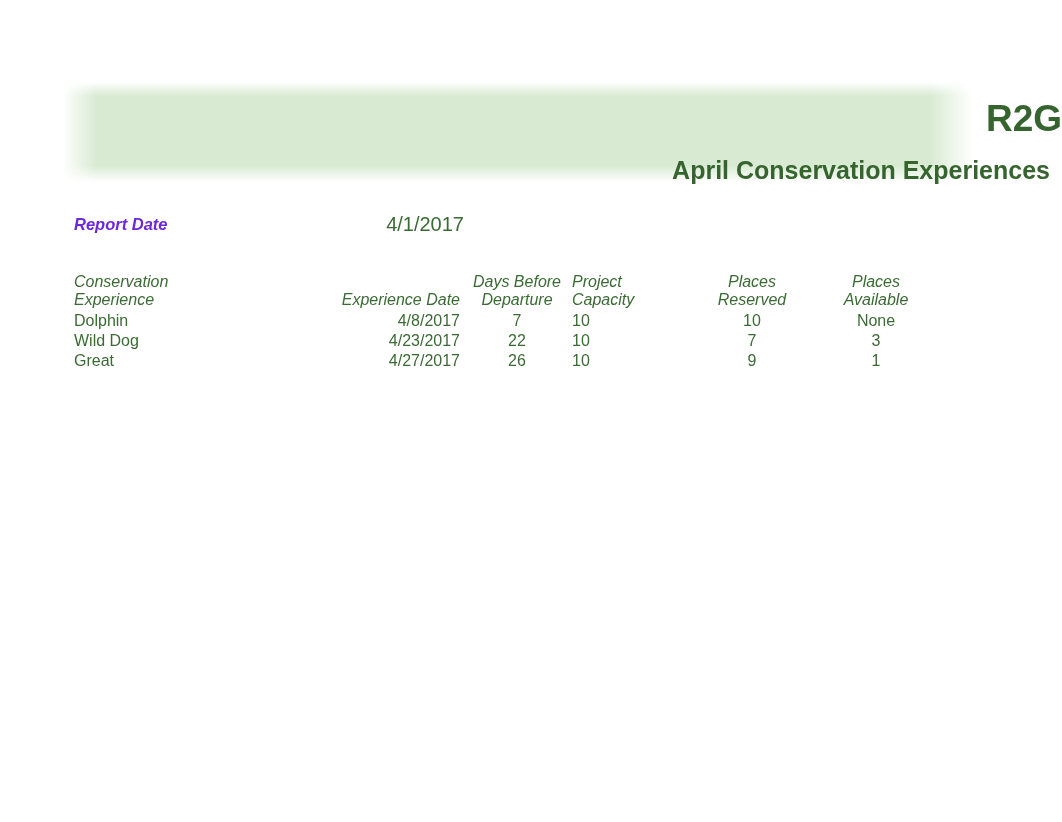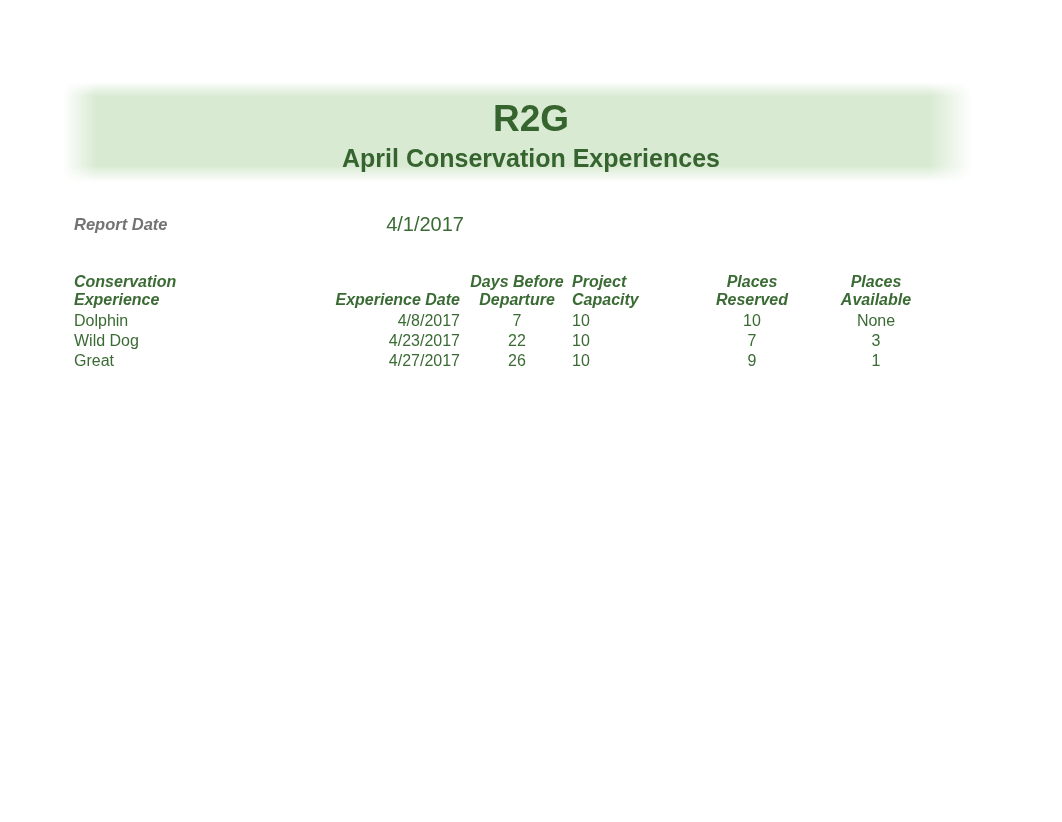--- a/index.html
+++ b/index.html
@@ -44,34 +44,34 @@
         rgba(0,0,0,1) 930px,
         rgba(0,0,0,0) 972px,
         rgba(0,0,0,0) 100%);
   }
   .title-text-wrap {
     position: absolute;
     left: 0;
     top: 82px;
     width: 1062px;
     height: 100px;
-    text-align: center;
+    text-align: right;
   }
   .report-title {
     margin: 0;
     padding-top: 16px;
     font-size: 37px;
     font-weight: bold;
     line-height: 42px;
     letter-spacing: 0px;
     color: #36642f;
     font-family: "Liberation Sans", sans-serif;
   }
   .report-subtitle {
-    margin: 0;
+    margin: 12px;
     padding-top: 3px;
     font-size: 25px;
     font-weight: bold;
     line-height: 30px;
     color: #36642f;
     font-family: "Liberation Sans", sans-serif;
   }
 
   
   .report-date-row {
@@ -82,21 +82,21 @@
     height: 24px;
   }
   .report-date-label {
     position: absolute;
     left: 0;
     top: 0;
     font-size: 16.5px;
     font-weight: bold;
     font-style: italic;
     line-height: 24px;
-    color: #737373;
+    color: #6d28d9;
     white-space: nowrap;
   }
   .report-date-value {
     position: absolute;
     right: 0;
     top: 0;
     font-size: 20px;
     font-weight: normal;
     font-style: normal;
     line-height: 24px;
@@ -117,21 +117,21 @@
     padding: 0;
     margin: 0;
     border: none;
     font-size: 16px;
     line-height: 20px;
     color: #3b6b34;
     vertical-align: bottom;
     white-space: nowrap;
   }
   .data-table thead th {
-    font-weight: bold;
+    font-weight: normal;
     font-style: italic;
     line-height: 18px;
     padding-bottom: 2px;
     vertical-align: bottom;
   }
   .data-table tbody td {
     font-weight: normal;
     font-style: normal;
     height: 20px;
   }

